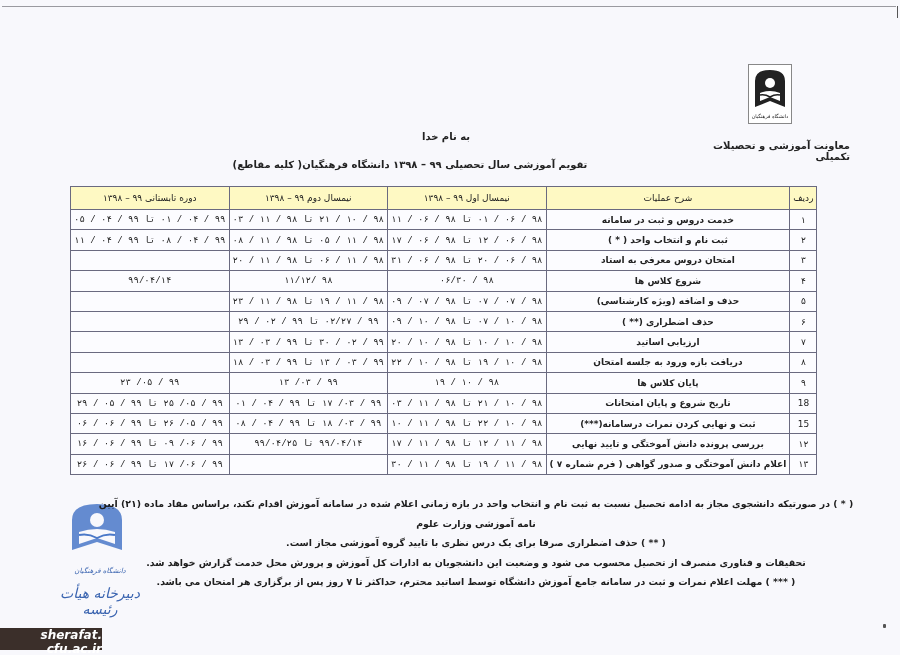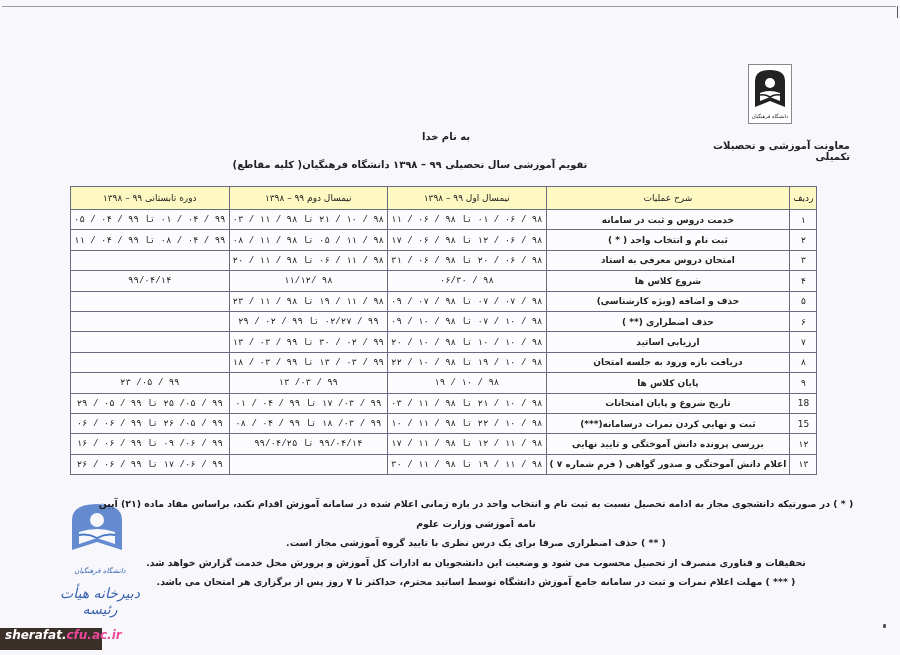--- a/index.html
+++ b/index.html
@@ -26,23 +26,23 @@
   .desc { font-weight: bold; }
   .date { letter-spacing: 0.5px; font-family: Liberation Mono, monospace; }
 
   .notes { position: absolute; left: 96px; top: 494px; width: 760px; direction: rtl; text-align: right; font-size: 9.4px; font-weight: bold; line-height: 19.5px; color: #1d1d1d; }
   .notes p { margin: 0; text-align: center; }
 
   .logo-bottom { position: absolute; left: 62px; top: 500px; width: 70px; height: 110px; }
   .sig1 { position: absolute; left: 70px; top: 567px; width: 60px; text-align: center; direction: rtl; font-size: 7px; color: #3a64b0; font-style: italic; }
   .sig2 { position: absolute; left: 55px; top: 585px; width: 90px; text-align: center; direction: rtl; font-size: 14px; color: #3a64b0; font-style: italic; }
 
-  .watermark { position: absolute; left: 0; top: 628px; width: 102px; height: 22px; background: #3b2f2a; display:flex; align-items:flex-start; padding-left:5px; font-size: 12px; font-weight: bold; font-style: italic; }
+  .watermark { position: absolute; left: 0; top: 628px; width: 102px; height: 22px; background: #3b2f2a; display:flex; align-items:flex-end; padding-left:5px; font-size: 12px; font-weight: bold; font-style: italic; flex-direction: column; }
   .wm-a { color: #ffffff; }
-  .wm-b { color: #ec4899; }
+  .wm-b { color: #ffffff; }
   .dot-mark { position: absolute; left: 883px; top: 624px; width: 3px; height: 4px; background: #555; border-radius: 1px; }
 </style>
 </head>
 <body>
 
 <div class="page">
   <div class="top-rule"></div>
   <div class="right-rule"></div>
 
   <div class="logo-top">

